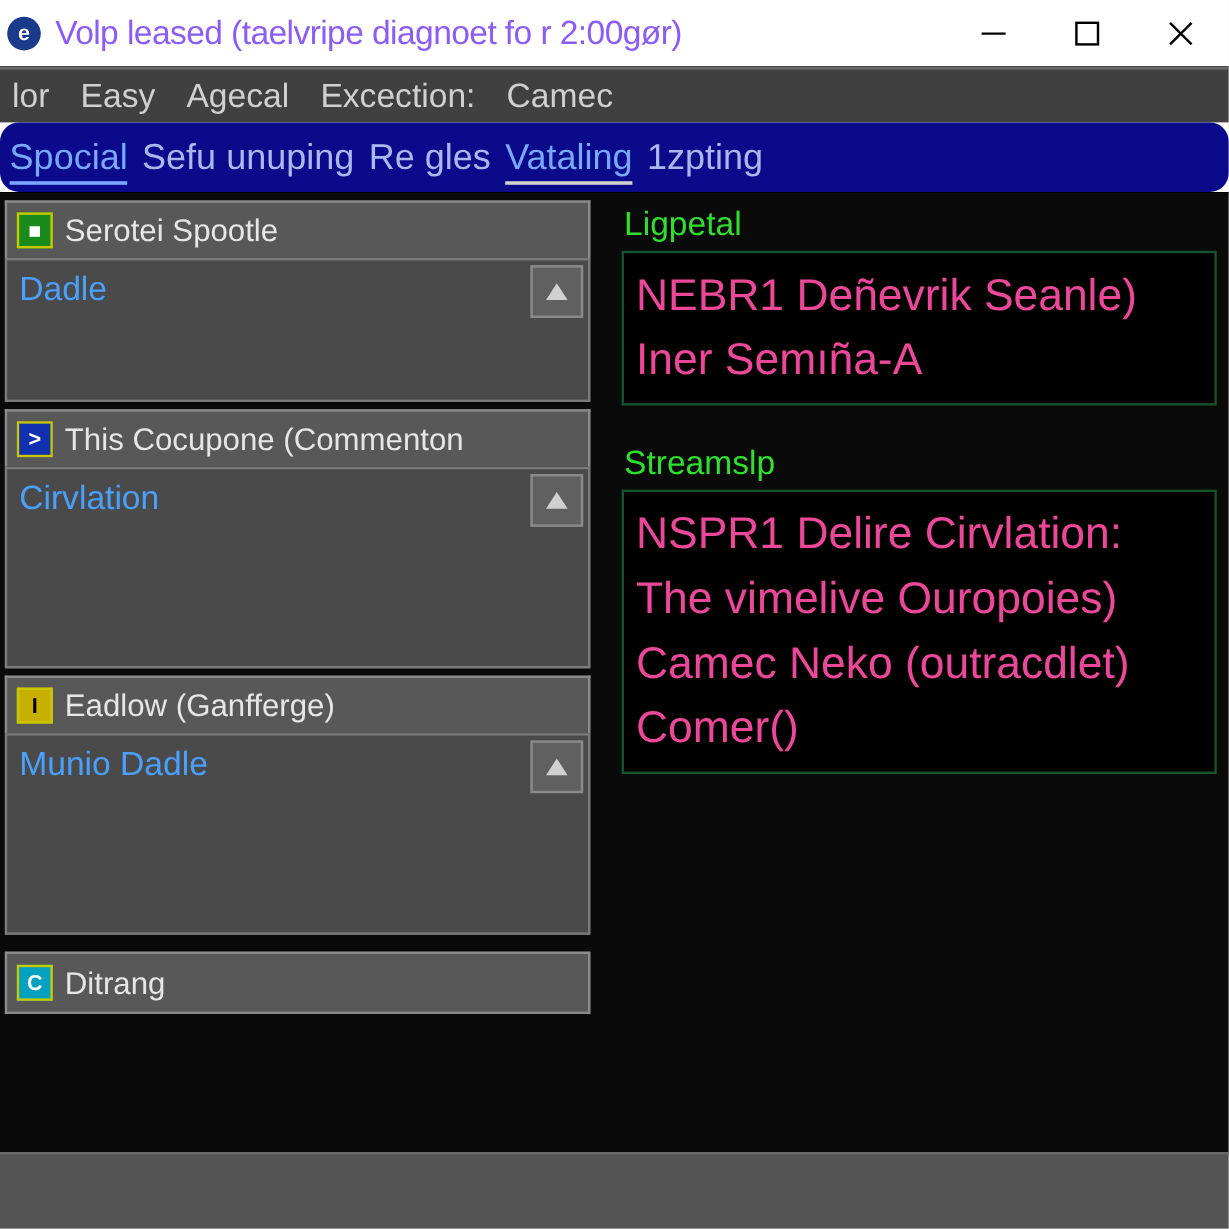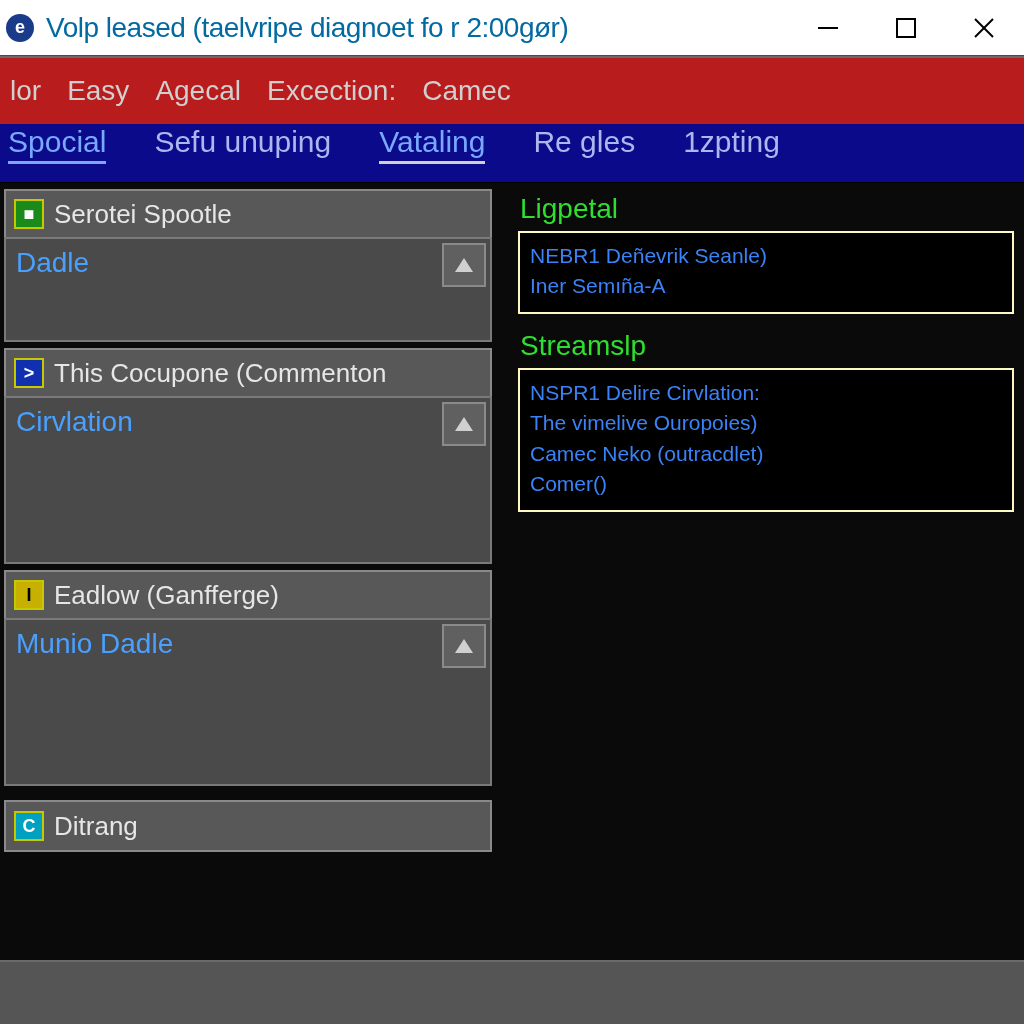--- a/index.html
+++ b/index.html
@@ -9,37 +9,37 @@
   
   .titlebar {
     height:56px; background:#fff; display:flex; align-items:center;
     padding:0 6px; border-bottom:1px solid #4a4a4a;
   }
   .app-icon {
     width:28px; height:28px; border-radius:50%; background:#1a3a8a; color:#fff;
     display:flex; align-items:center; justify-content:center; font-size:18px; font-weight:bold;
     margin-right:12px;
   }
-  .titlebar-title { font-size:28px; color:#0369a1; letter-spacing:-0.5px; flex:1; }
+  .titlebar-title { font-size:28px; color:#8b5cf6; letter-spacing:-0.5px; flex:1; }
   .win-btns { display:flex; gap:38px; margin-right:14px; }
   .win-btn { width:40px; height:40px; display:flex; align-items:center; justify-content:center; cursor:default; }
   .win-btn svg { stroke:#000; stroke-width:2; fill:none; }
 
   
   .menubar {
-    height:68px; background:#b91c1c; display:flex; align-items:center;
+    height:46px; background:#404040; display:flex; align-items:center;
     padding:0 10px; gap:26px; font-size:28px; color:#d0d0d0;
     border-top:2px solid #6a6a6a;
   }
   .menubar span { cursor:default; }
 
   
   .tabbar {
     height:58px; background:#0a0a8a; display:flex; align-items:flex-end;
-    padding:12px 2px; gap:36px; font-size:30px; color:#aab8f0;
+    padding:0 2px; font-size:30px; color:#aab8f0;border-radius:16px;
   }
   .tab { padding:6px 6px 6px 6px; cursor:default; }
   .tab.active, .tab.sel { color:#7aa8ff; }
   .tab .uline { display:block; height:3px; background:#7aa8ff; margin-top:2px; }
   .tab.sel .uline { background:#d0d0d0; }
   .tab.plain .uline { background:transparent; }
 
   
   .body {
     flex:1; background:#0a0a0a;
@@ -64,21 +64,21 @@
     display:flex; align-items:center; justify-content:center;
     font-size:18px; font-weight:bold;
   }
   .pi-green { background:#1a8a1a; color:#fff; border-color:#c8c800; }
   .pi-blue  { background:#1030b0; color:#fff; border-color:#c8c800; }
   .pi-yell  { background:#c8b000; color:#000; border-color:#c8c800; }
   .pi-cyan  { background:#00a0c0; color:#fff; border-color:#c8c800; }
 
   .panel-body {
     background:#4a4a4a; border:2px solid #7a7a7a;
-    height:105px; position:relative;
+    height:120px; position:relative;
     display:flex; align-items:flex-start;
     padding:8px 52px 8px 10px;
   }
   .panel-body.tall { height:168px;text-align:right; }
   .panel-link { font-size:28px; color:#4aa0ff; cursor:default; }
 
   .scroll-up {
     position:absolute; right:4px; top:4px;
     width:44px; height:44px; background:#606060;
     border:2px solid #8a8a8a;
@@ -89,27 +89,27 @@
 
   
   .panel-mini {
     margin:14px 8px 0 4px; height:52px;
     background:#585858; border:2px solid #8a8a8a;
     display:flex; align-items:center; gap:10px; padding:0 8px;
     font-size:26px; color:#e6e6e6;
   }
 
   
-  .group { margin:0 10px 10px 18px; }
+  .group { margin:0 10px 26px 18px; }
   .group-title { font-size:28px; color:#2fdf2f; margin:6px 0 6px 2px; }
   .group-box {
-    border:2px solid #fef9c3; background:#000;
+    border:2px solid #14532d; background:#000;
     padding:8px 10px 10px 10px;
     font-family:"Consolas","Courier New",monospace;
-    font-size:21px; line-height:1.45; color:#3b82f6;
+    font-size:37px; line-height:1.45; color:#ec4899;
     min-height:60px;
   }
   .group-box .line { white-space:pre; }
 
   
   .foot { height:64px; background:#555; border-top:2px solid #6a6a6a; }
 </style>
 </head>
 <body>
 
@@ -146,25 +146,25 @@
     <span>Camec</span>
   </div>
 
   <div class="tabbar">
     <div class="tab active">
       <span>Spocial</span><span class="uline"></span>
     </div>
     <div class="tab plain">
       <span>Sefu unuping</span><span class="uline"></span>
     </div>
+    <div class="tab plain">
+      <span>Re gles</span><span class="uline"></span>
+    </div>
     <div class="tab sel">
       <span>Vataling</span><span class="uline"></span>
-    </div>
-    <div class="tab plain">
-      <span>Re gles</span><span class="uline"></span>
     </div>
     <div class="tab plain">
       <span>1zpting</span><span class="uline"></span>
     </div>
   </div>
 
   <div class="body">
 
     <div class="col-left">
 

